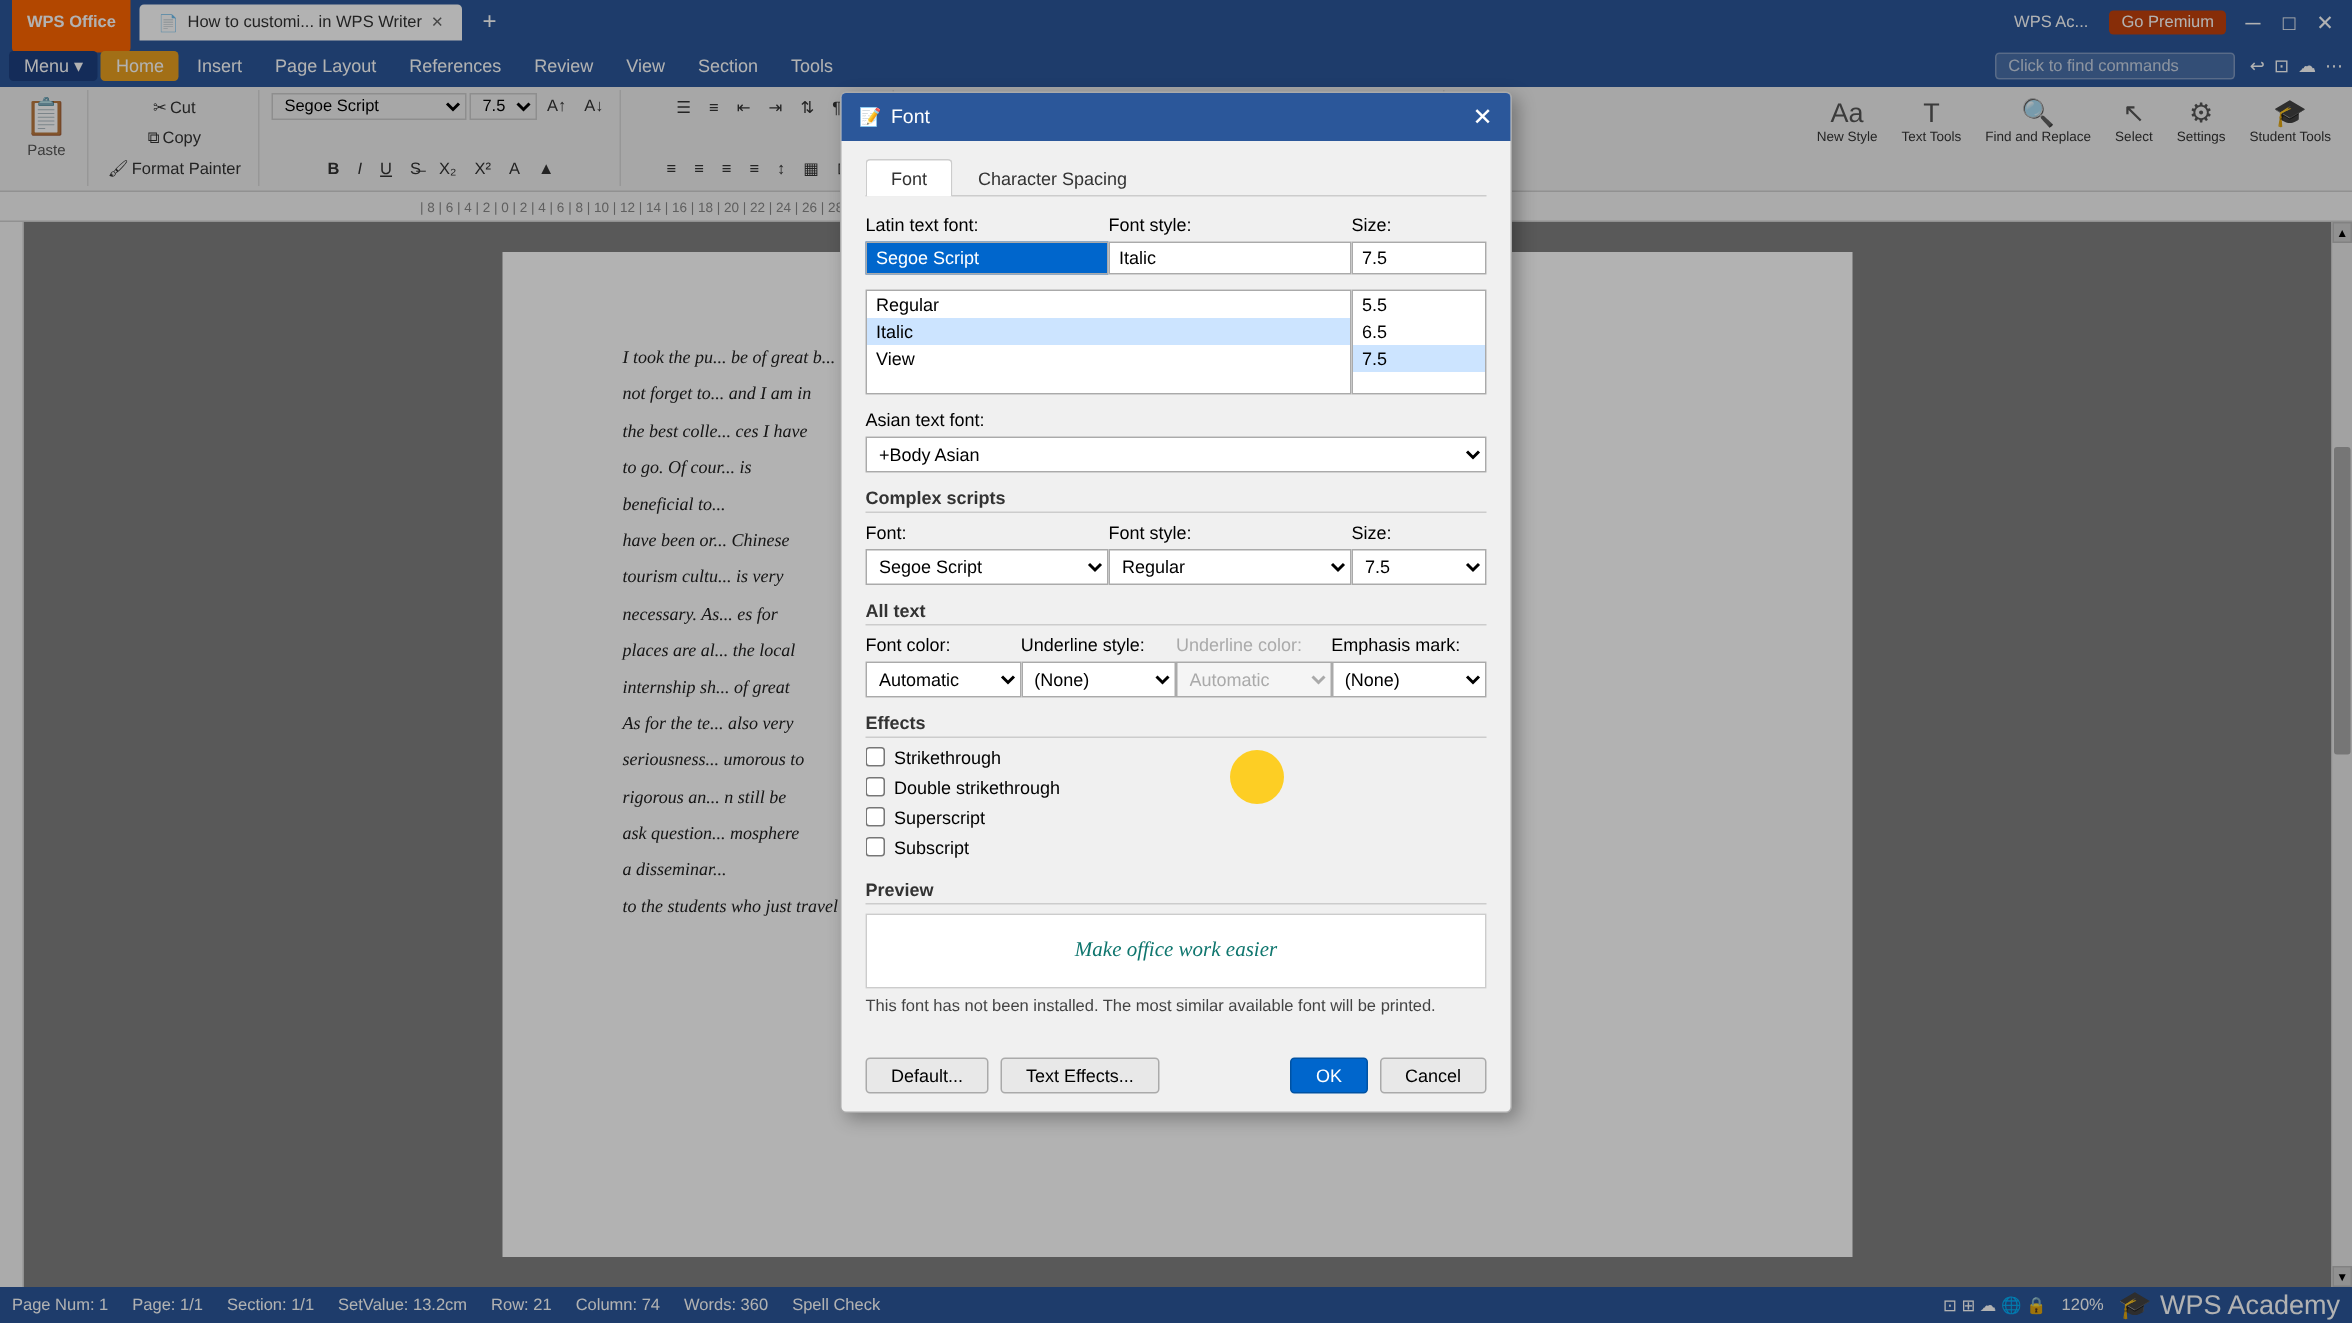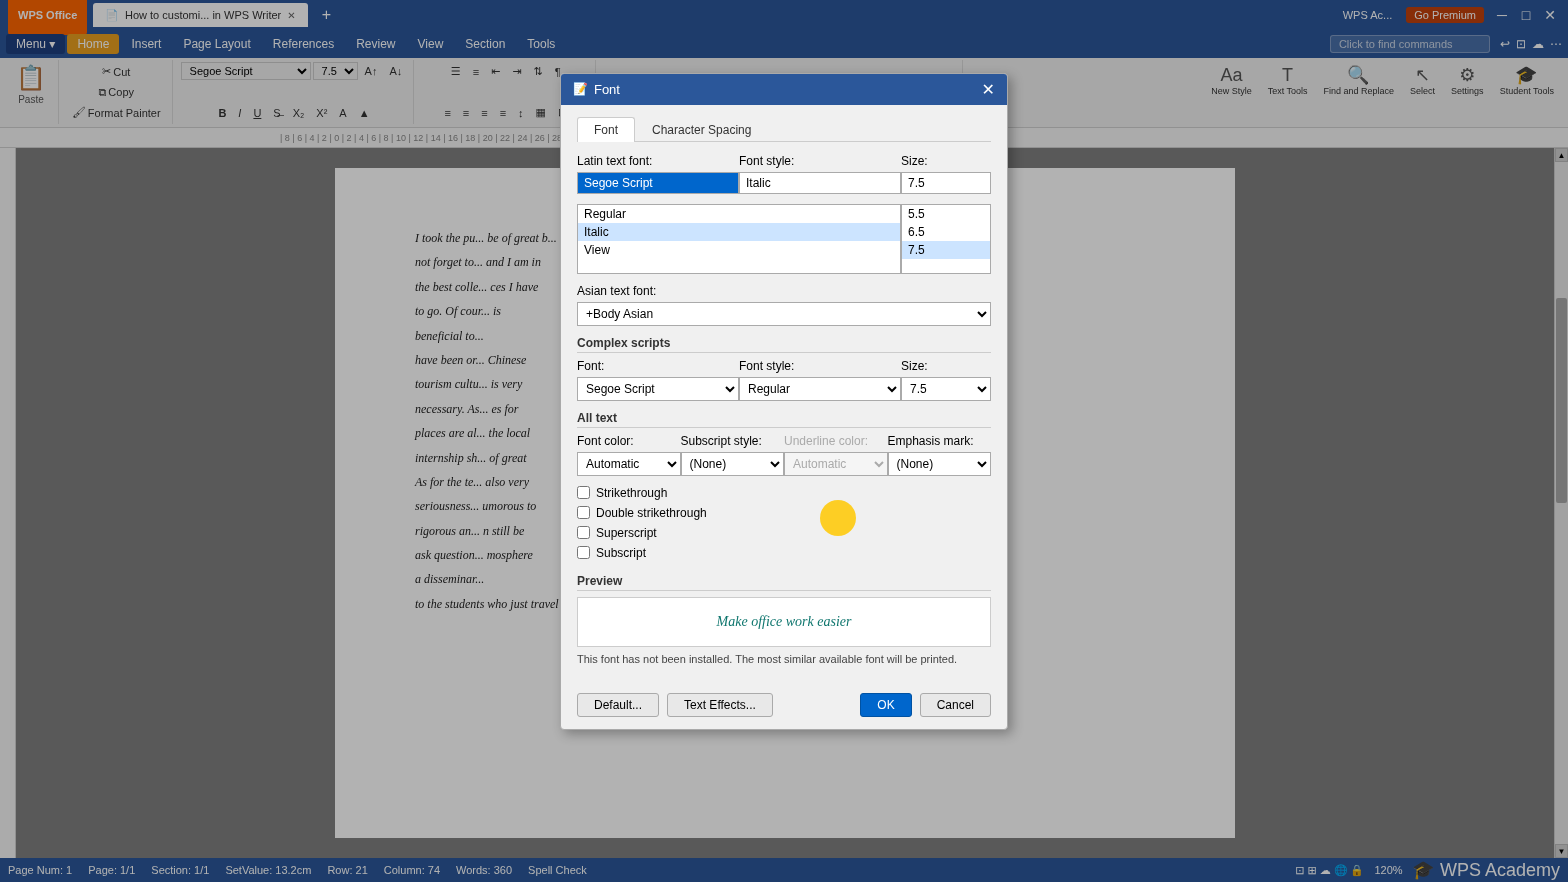--- a/index.html
+++ b/index.html
@@ -379,39 +379,40 @@
 
       <div class="section-label">All text</div>
       <div class="form-row">
         <div class="form-col">
           <label>Font color:</label>
           <select class="form-select">
             <option>Automatic</option>
           </select>
         </div>
         <div class="form-col">
-          <label>Subscript style:</label>
+          <label>Underline style:</label>
           <select class="form-select">
             <option>(None)</option>
           </select>
         </div>
         <div class="form-col">
           <label style="color:#aaa;">Underline color:</label>
           <select class="form-select" style="color:#aaa; background:#f5f5f5;">
             <option>Automatic</option>
           </select>
         </div>
         <div class="form-col">
           <label>Emphasis mark:</label>
           <select class="form-select">
             <option>(None)</option>
           </select>
         </div>
       </div>
 
+      <div class="section-label">Effects</div>
       <div class="effects-grid">
         <div class="effects-col">
           <div class="checkbox-row">
             <input type="checkbox" id="cb1" style="">
             <label for="cb1">Strikethrough</label>
           </div>
           <div class="checkbox-row">
             <input type="checkbox" id="cb2" style="">
             <label for="cb2">Double strikethrough</label>
           </div>

